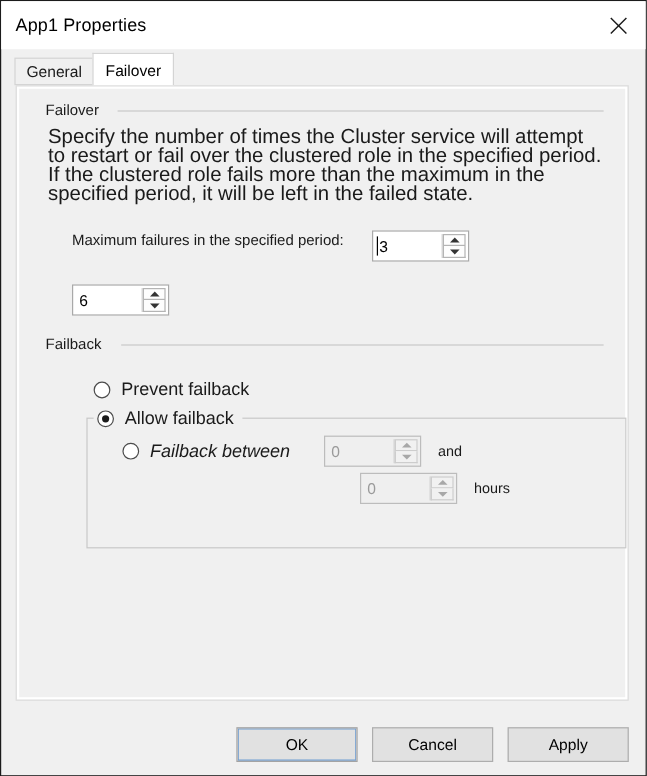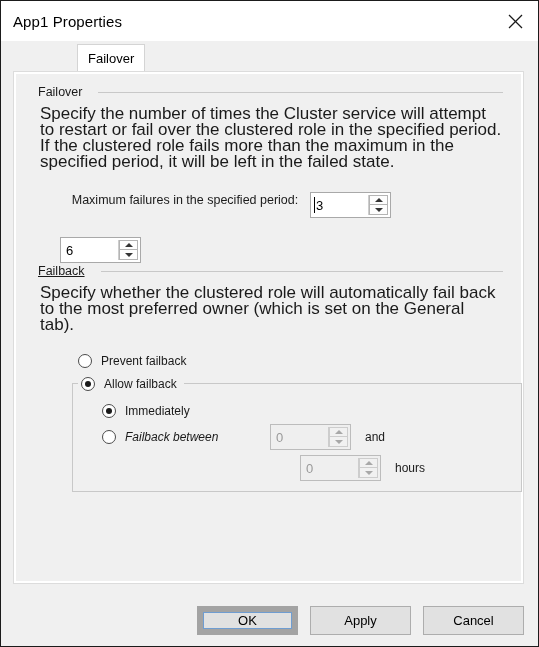--- a/index.html
+++ b/index.html
@@ -233,21 +233,21 @@
   .radio.checked::after {
     content: "";
     position: absolute;
     left: 3px; top: 3px;
     width: 6px; height: 6px;
     border-radius: 50%;
     background: #1a1a1a;
   }
   .radio-label {
     margin-left: 9px;
-    font-size: 12px;
+    font-size: 15px;
     color: #1a1a1a;
     white-space: nowrap;
   }
   
   .gbox {
     position: relative;
     margin: 8px 0 0 44px;
     width: 450px;
     height: 116px;
     box-sizing: border-box;
@@ -312,21 +312,21 @@
     border: 1px solid #adadad;
     font-size: 13px;
     color: #000000;
     display: flex;
     align-items: center;
     justify-content: center;
     font-family: "Liberation Sans", sans-serif;
     cursor: default;
   }
   .btn.default {
-    border: 6px solid #a3a3a3;
+    border: 1px solid #a3a3a3;
     box-shadow: 0 0 0 1px #6f9dd1 inset;
   }
 </style>
 </head>
 <body>
 
 <div class="dialog">
 
   <div class="titlebar">
     <span class="title-text">App1 Properties</span>
@@ -334,38 +334,41 @@
       <span>
         <svg width="15" height="15" viewBox="0 0 15 15">
           <line x1="1" y1="1" x2="14" y2="14" stroke="#1a1a1a" stroke-width="1.2"></line>
           <line x1="14" y1="1" x2="1" y2="14" stroke="#1a1a1a" stroke-width="1.2"></line>
         </svg>
       </span>
     </div>
   </div>
 
   <div class="tabstrip">
+    <div class="tab tab-inactive">
+      <span>General</span>
+    </div>
     <div class="tab tab-active">
       <span>Failover</span>
     </div>
   </div>
 
   <div class="panel-wrap">
     <div class="panel">
       <div class="panel-inner">
 
         <div class="grouphdr">
           <span class="lbl">Failover</span>
           <span class="rule"></span>
         </div>
 
         <p class="para">Specify the number of times the Cluster service will attempt to restart or fail over the clustered role in the specified period.</p>
         <p class="para">If the clustered role fails more than the maximum in the specified period, it will be left in the failed state.</p>
 
-        <div class="field-row" style="margin-top:22px;text-align:center;">
+        <div class="field-row" style="margin-top:22px;">
           <span class="field-label">Maximum failures in the specified period:</span>
           <div class="spin">
             <div class="val caret">3</div>
             <div class="spinbtns">
               <div class="sb">
                   <span class="arrow-up"></span>
                 </div>
               <div class="sb">
                   <span class="arrow-dn"></span>
                 </div>
@@ -380,46 +383,39 @@
               <div class="sb">
                   <span class="arrow-up"></span>
                 </div>
               <div class="sb">
                   <span class="arrow-dn"></span>
                 </div>
             </div>
           </div>
         </div>
 
-        <div class="grouphdr" style="margin-top:0;text-decoration:underline;">
+        <div class="grouphdr" style="margin-top:16px;">
           <span class="lbl">Failback</span>
           <span class="rule"></span>
         </div>
 
-        <p class="para">Specify whether the clustered role will automatically fail back to the most preferred owner (which is set on the General tab).</p>
 
         <div class="radio-row" style="margin:21px 0 0 50px;">
           <span class="radio"></span>
           <span class="radio-label">Prevent failback</span>
         </div>
 
         <div class="gbox">
           <div class="gbox-border"></div>
           <div class="gbox-title radio-row">
             <span class="radio checked"></span>
             <span class="radio-label">Allow failback</span>
           </div>
           <div class="gbox-body">
 
-            <div class="inner-row">
-              <div class="radio-row">
-                <span class="radio checked"></span>
-                <span class="radio-label">Immediately</span>
-              </div>
-            </div>
 
             <div class="inner-row">
               <div class="radio-row fb-label-w">
                 <span class="radio"></span>
                 <span class="radio-label">Failback between</span>
               </div>
               <div class="spin disabled">
                 <div class="val">0</div>
                 <div class="spinbtns">
                   <div class="sb">
@@ -453,20 +449,20 @@
 
       </div>
     </div>
   </div>
 
   <div class="buttonbar">
     <div class="btn default">
       <span>OK</span>
     </div>
     <div class="btn">
+      <span>Cancel</span>
+    </div>
+    <div class="btn">
       <span>Apply</span>
     </div>
-    <div class="btn">
-      <span>Cancel</span>
-    </div>
   </div>
 
 </div>
 
 </body></html>

